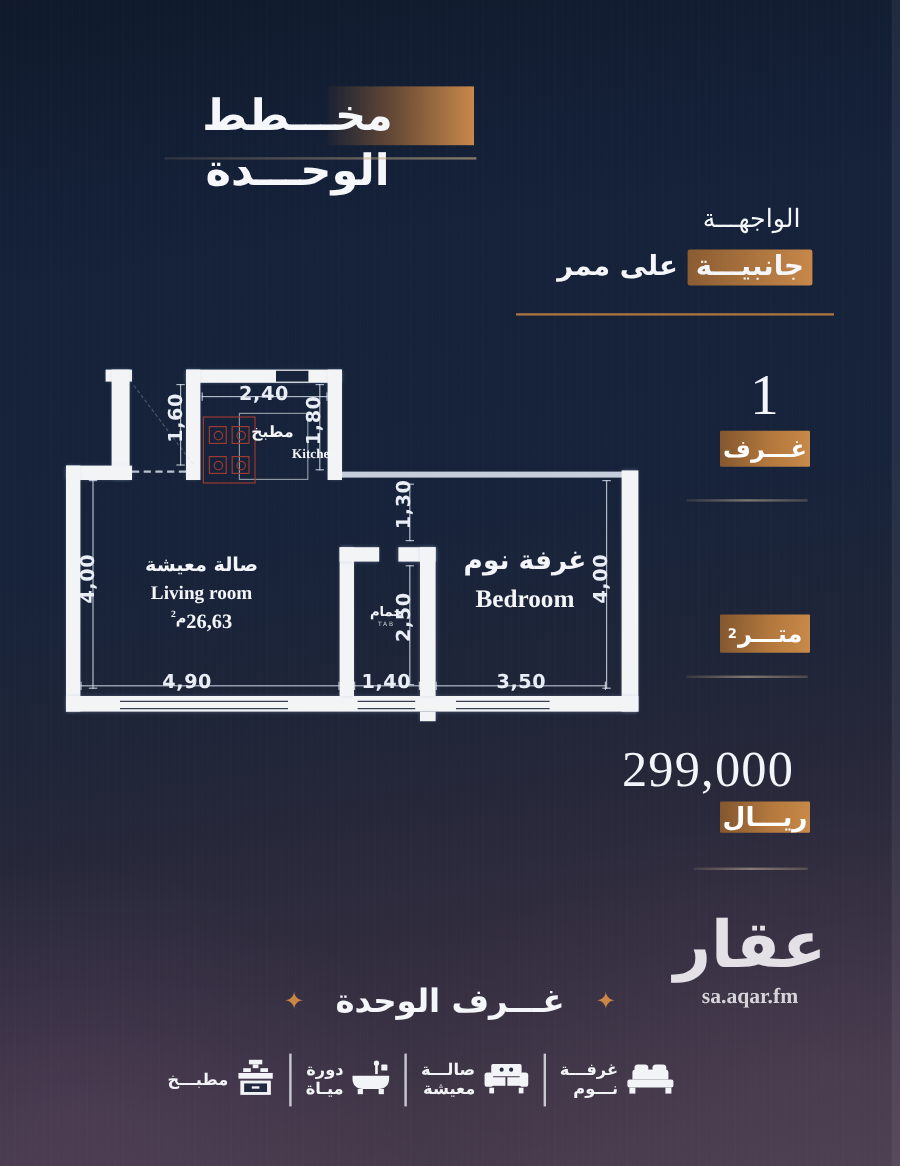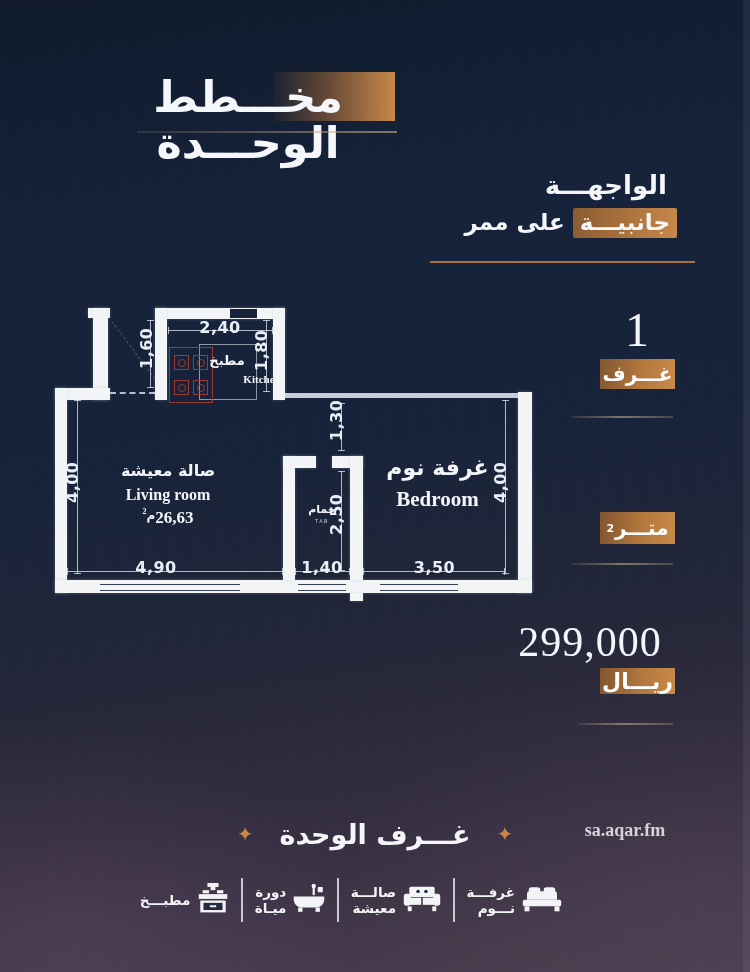--- a/index.html
+++ b/index.html
@@ -11,26 +11,26 @@
       linear-gradient(172deg,#101a2c 0%,#15223a 22%,#17233a 45%,#222638 63%,#322d3f 79%,#413748 91%,#4a3e4f 100%);
   }
   .streaks{position:absolute;inset:0;pointer-events:none;opacity:.45;
     background:repeating-linear-gradient(90deg,rgba(255,255,255,.018) 0 1px,transparent 1px 6px);}
   .edge-strip{position:absolute;top:0;right:0;width:7px;height:100%;background:rgba(170,170,190,.10);}
 
   
   .title-box{position:absolute;left:273px;top:72px;width:122px;height:49px;
     background:linear-gradient(90deg,rgba(90,62,42,.10) 0%,rgba(146,96,55,.65) 45%,#c8884a 100%);}
   .title-text{position:absolute;left:98px;top:74px;width:300px;height:46px;
-    font-size:43px;font-weight:700;direction:rtl;text-align:center;line-height:46px;color:#f5f7fa;}
+    font-size:36px;font-weight:700;direction:rtl;text-align:center;line-height:46px;color:#f5f7fa;}
   .title-underline{position:absolute;left:137px;top:131px;width:260px;height:2px;
     background:linear-gradient(90deg,rgba(190,160,120,.15),rgba(190,165,130,.65));}
 
   
-  .facade-label{position:absolute;right:83px;top:170px;font-size:26px;font-weight:700;direction:rtl;color:#f4f6f9;text-align:center;}
+  .facade-label{position:absolute;right:83px;top:170px;font-size:21px;font-weight:400;direction:rtl;color:#f4f6f9;text-align:center;}
   .facade-value{position:absolute;right:73px;top:209px;font-size:23px;font-weight:700;direction:rtl;color:#f4f6f9;}
   .facade-hl{background:linear-gradient(95deg,#8a5c32,#c8884a);padding:1px 7px 3px;border-radius:2px;}
   .facade-underline{position:absolute;left:430px;top:261px;width:265px;height:2px;background:rgba(192,129,66,.85);}
 
   
   .stat-value{position:absolute;left:562px;width:150px;text-align:center;
     font-family:"Liberation Serif","DejaVu Serif",serif;color:#f2f5fa;}
   .stat-badge{position:absolute;left:600px;width:75px;display:flex;align-items:center;justify-content:center;
     background:linear-gradient(95deg,#82562f 0%,#b3783d 55%,#c98a49 100%);
     color:#fff;font-weight:700;direction:rtl;border-radius:1px;}
@@ -113,20 +113,21 @@
   <div class="stat-badge" style="top:512px;height:32px;font-size:20px;">
     <span>متـــر</span>
       <sup class="badge-sup">2</sup>
   </div>
   <div class="stat-divider" style="left:572px;top:563px;width:101px;"></div>
 
   <div class="price-value">299,000</div>
   <div class="stat-badge" style="top:668px;height:26px;font-size:22px;">ريـــال</div>
   <div class="stat-divider" style="left:578px;top:723px;width:95px;"></div>
 
+  <div class="brand-logo">عقار</div>
   <div class="brand-domain">sa.aqar.fm</div>
 
   <div class="details-row">
     <span class="sparkle">✦</span>
     <span class="details-heading">غـــرف الوحدة</span>
     <span class="sparkle">✦</span>
   </div>
 
   <div class="amenities">
     <div class="amenity">

